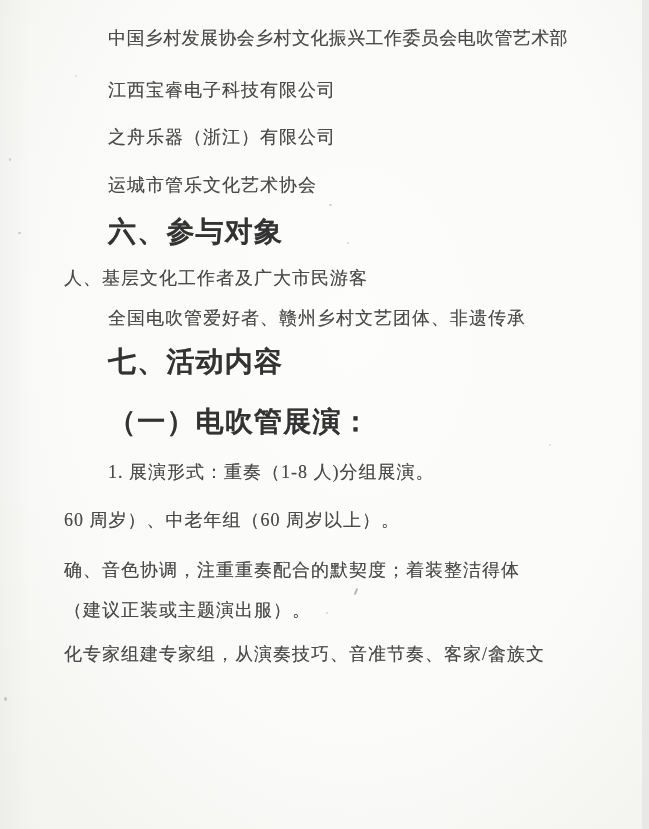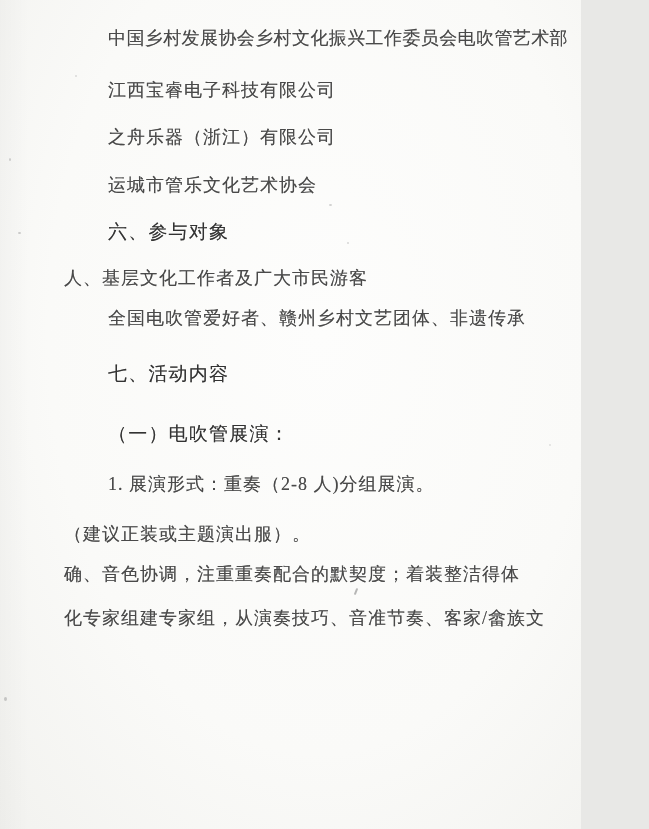--- a/index.html
+++ b/index.html
@@ -9,21 +9,21 @@
     --speck: #909090;
   }
   html, body { margin: 0; padding: 0; }
   body {
     width: 649px; height: 829px;
     background: #e8e8e6;
     font-family: "Liberation Serif", "DejaVu Serif", serif;
   }
   .page {
     position: relative;
-    width: 581px; height: 829px;
+    width: 642px; height: 829px;
     overflow: hidden;
     color: var(--text);
     background:
       linear-gradient(to right, rgba(0,0,0,0.025), rgba(0,0,0,0) 5%),
       radial-gradient(ellipse at 55% 40%, #fdfdfc 0%, var(--paper) 60%, #f2f2ef 100%);
   }
   .content {
     padding: 18px 16px 0 64px;
   }
   .para { margin: 0; }
@@ -31,32 +31,32 @@
     font-size: 18px;
     line-height: 40px;
     letter-spacing: 1px;
     white-space: nowrap;
     text-shadow: 0 0 0.6px rgba(70,70,70,0.55);
   }
   .ind { padding-left: 44px; }
   .tight { font-size: 18px; letter-spacing: 0.4px; }
   .hd {
     font-family: "Liberation Sans", "DejaVu Sans", sans-serif;
-    font-weight: normal;
-    font-size: 19px;
+    font-weight: bold;
+    font-size: 28px;
     color: var(--heading);
     letter-spacing: 1.2px;
   }
   
   #p-org2 { margin-top: 12px; }
   #p-org3 { margin-top: 7px; }
   #p-org4 { margin-top: 8px; }
   #p-h6   { margin-top: 7px; }
   #p-s6   { margin-top: 6px; }
-  #p-h7   { margin-top: 16px; }
+  #p-h7   { margin-top: 4px; }
   #p-h71  { margin-top: 20px; }
   #p-i1   { margin-top: 10px; }
   #p-i2   { margin-top: 10px; }
   #p-i3   { margin-top: 8px; }
   #p-i4   { margin-top: 10px; }
   #p-i5   { margin-top: 4px; }
   
   .speck {
     position: absolute;
     background: var(--speck);
@@ -101,27 +101,28 @@
     </div>
 
     <div class="para" id="p-h7">
       <div class="ln ind hd">七、活动内容</div>
     </div>
     <div class="para" id="p-h71">
       <div class="ln ind hd">（一）电吹管展演：</div>
     </div>
 
     <div class="para" id="p-i1">
-      <div class="ln ind">1. 展演形式：重奏（2-8 人)分组展演。</div>
+      <div class="ln ind">1. 展演形式：重奏（1-8 人)分组展演。</div>
     </div>
     <div class="para" id="p-i3">
+      <div class="ln">60 周岁）、中老年组（60 周岁以上）。</div>
     </div>
     <div class="para" id="p-i4">
+      <div class="ln">确、音色协调，注重重奏配合的默契度；着装整洁得体</div>
       <div class="ln">（建议正装或主题演出服）。</div>
-      <div class="ln">确、音色协调，注重重奏配合的默契度；着装整洁得体</div>
     </div>
     <div class="para" id="p-i5">
       <div class="ln">化专家组建专家组，从演奏技巧、音准节奏、客家/畲族文</div>
     </div>
 
   </div>
 
   <div class="speck s1"></div>
   <div class="speck s2"></div>
   <div class="speck s3"></div>

